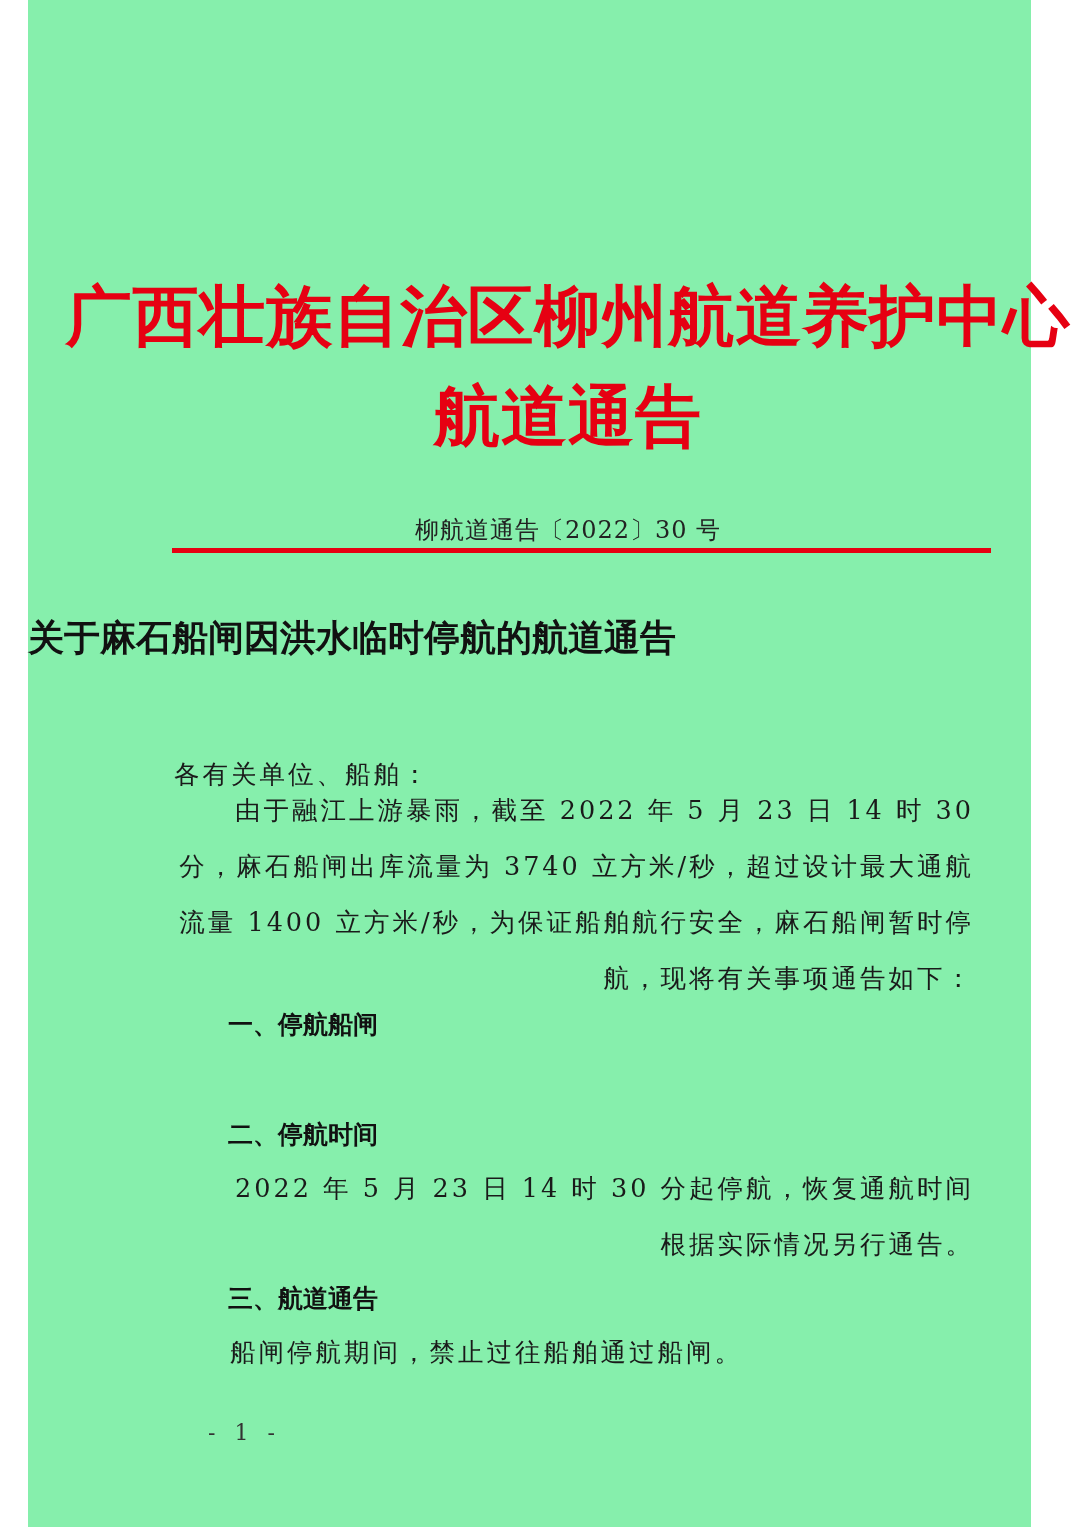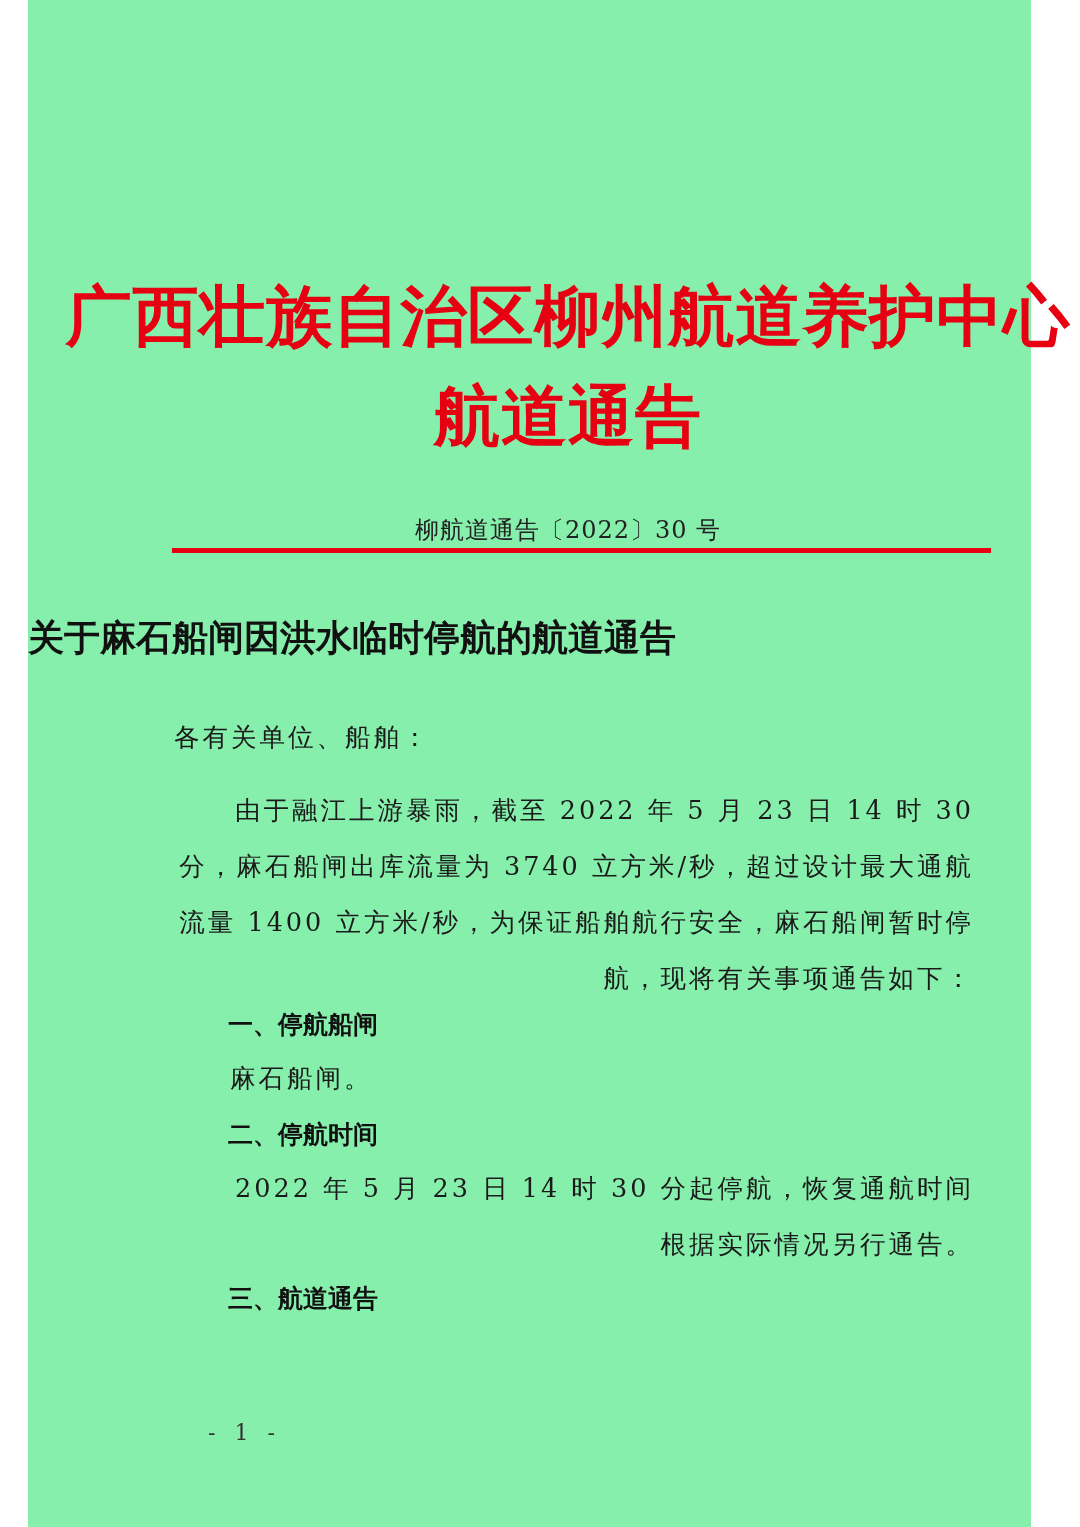--- a/index.html
+++ b/index.html
@@ -52,26 +52,26 @@
 <div class="page">
 
   <div id="org-line1" class="org-title">广西壮族自治区柳州航道养护中心</div>
   <div id="org-line2" class="org-title">航道通告</div>
 
   <div class="doc-number">柳航道通告〔2022〕30 号</div>
   <div class="red-rule"></div>
 
   <div class="notice-title">关于麻石船闸因洪水临时停航的航道通告</div>
 
-  <div class="body-text" style="top:712px;font-family:Liberation Mono, monospace;">各有关单位、船舶：</div>
+  <div class="body-text" style="top:746px;">各有关单位、船舶：</div>
 
   <div class="body-text indent" style="top:782px;text-align:right;">由于融江上游暴雨，截至 2022 年 5 月 23 日 14 时 30 分，麻石船闸出库流量为 3740 立方米/秒，超过设计最大通航流量 1400 立方米/秒，为保证船舶航行安全，麻石船闸暂时停航，现将有关事项通告如下：</div>
 
   <div class="heading" style="top:1008px;">一、停航船闸</div>
-  <div class="body-text" style="top:1050px; left:202px;">麻石船闸。</div>
 
   <div class="heading" style="top:1118px;">二、停航时间</div>
   <div class="body-text indent" style="top:1160px;text-align:right;">2022 年 5 月 23 日 14 时 30 分起停航，恢复通航时间根据实际情况另行通告。</div>
 
   <div class="heading" style="top:1282px;">三、航道通告</div>
+  <div class="body-text" style="top:1324px; left:202px;">船闸停航期间，禁止过往船舶通过船闸。</div>
 
   <div class="page-num">- 1 -</div>
 </div>
 
 </body></html>

